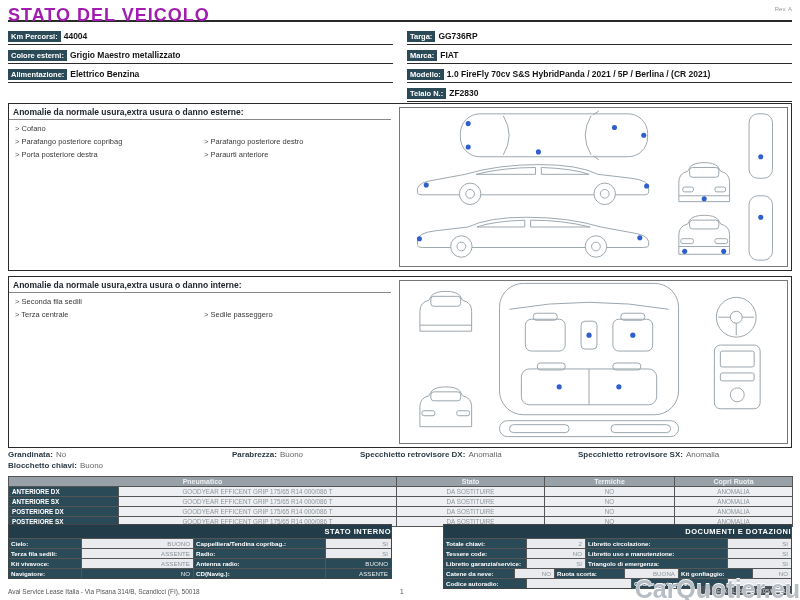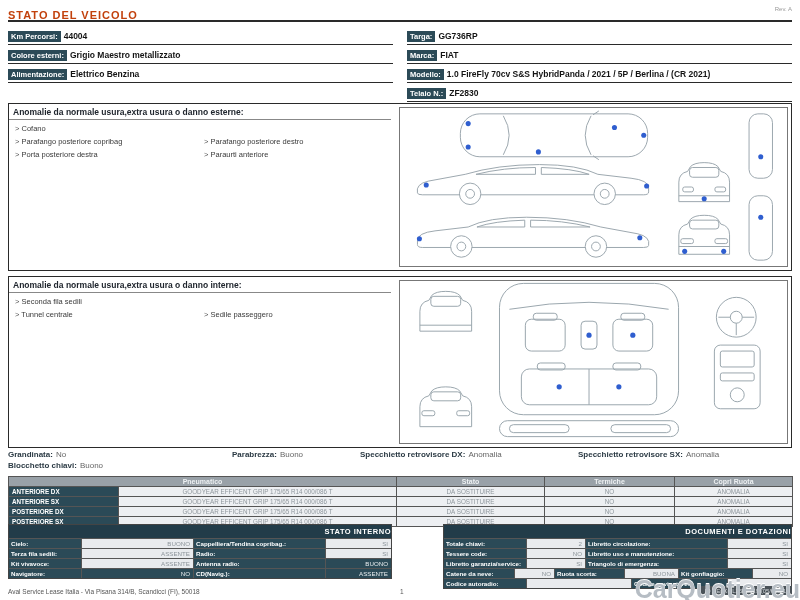--- a/index.html
+++ b/index.html
@@ -2,21 +2,21 @@
 <html><head>
 <meta charset="utf-8">
 <style>
   * { margin:0; padding:0; box-sizing:border-box; }
   html,body { background:#fff; }
   .page { position:relative; width:800px; height:600px; background:#fff; overflow:hidden;
           font-family:"Liberation Sans", sans-serif; color:#333; }
 
   
   .hdr { position:absolute; top:5px; left:8px; right:8px; height:17px; border-bottom:2px solid #2a2a2a; }
-  .title { font-size:11px; font-weight:bold; color:#c2410c; letter-spacing:1px; }
+  .title { font-size:18px; font-weight:bold; color:#a21caf; letter-spacing:1px; }
   .rev { position:absolute; right:0; top:1px; font-size:6px; color:#999; }
 
   
   .info { position:absolute; top:26px; left:8px; right:8px; display:flex; gap:14px; }
   .icol { flex:1; }
   .irow { border-bottom:1px solid #2a2a2a; padding:2px 0; line-height:11px; }
   .chip { display:inline; background:#2b4a57; color:#fff; font-size:7.5px; font-weight:bold; padding:1px 3px; }
   .ival { font-size:8.5px; font-weight:bold; color:#141414; margin-left:3px; }
 
   
@@ -201,21 +201,21 @@
         </g>
       </svg>
     </div>
   </div>
 
   <div class="sec" id="sec-int">
     <div class="sec-title">Anomalie da normale usura,extra usura o danno interne:</div>
     <div class="anom-cols">
       <div class="anom-col">
         <div class="item">Seconda fila sedili</div>
-        <div class="item">Tunnel centrale</div>
+        <div class="item">Terza centrale</div>
       </div>
       <div class="anom-col">
         <div class="item">Sedile passeggero</div>
       </div>
     </div>
     <div class="diagram">
       <svg viewBox="0 0 389 162" preserveAspectRatio="xMidYMid meet">
 
         <g transform="translate(14,8)">
           <path class="sk" d="M6 42 L6 22 Q6 13 15 11 L18 6 Q22 2 32 2 Q42 2 46 6 L49 11 Q58 13 58 22 L58 42 Z"></path>

